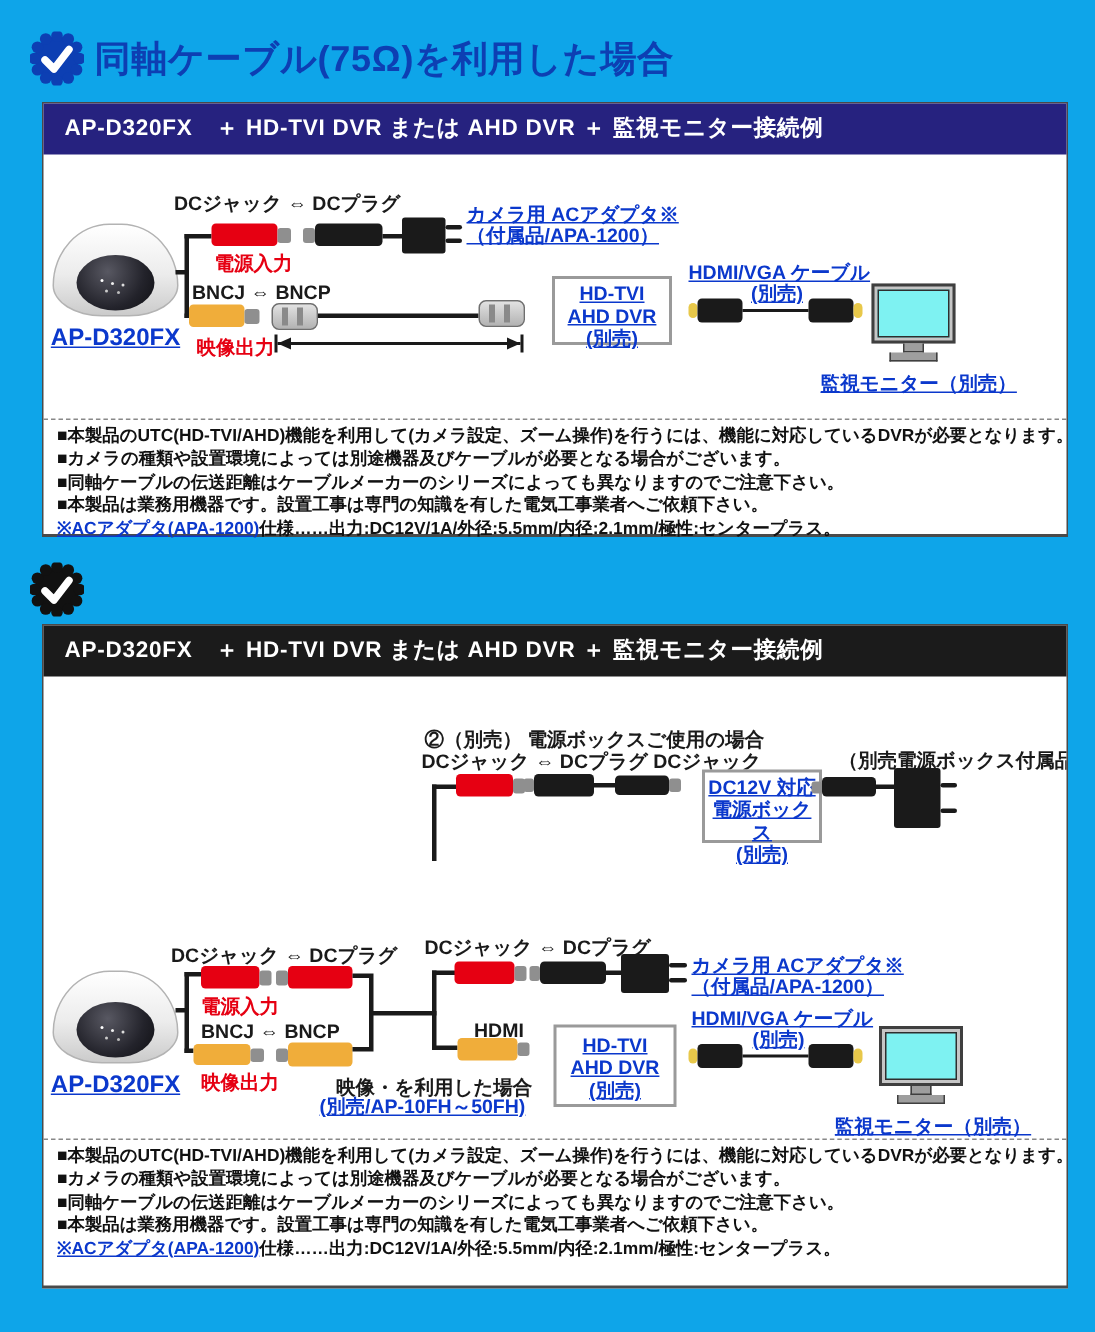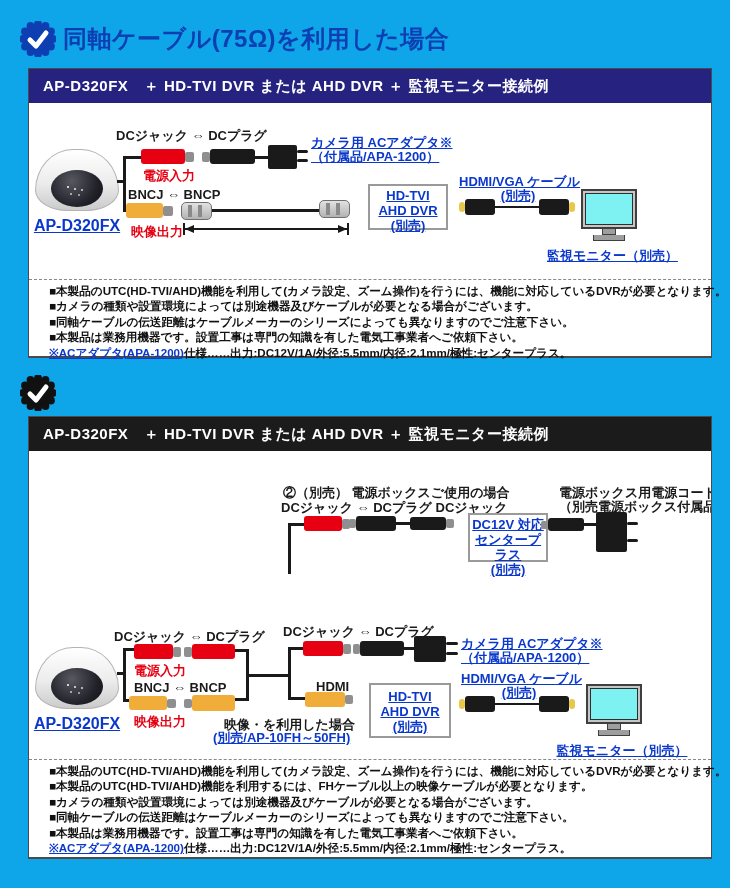--- a/index.html
+++ b/index.html
@@ -13,21 +13,21 @@
   .sec-title{margin:0 0 0 7px;font-size:24px;font-weight:bold;letter-spacing:0.5px;white-space:nowrap;}
   .sec-title.blue{color:#0d3fb3;}
   .sec-title.black{color:#111111;}
   
   .sec-box{position:absolute;background:#fff;border:1px solid #4a4a4a;border-bottom-width:2px;box-sizing:border-box;}
   .bar{height:34px;line-height:34px;padding-left:14px;color:#fff;font-size:15px;font-weight:bold;letter-spacing:0.5px;white-space:nowrap;}
   .bar.navy{background:#26227f;}
   .bar.black{background:#1b1b1b;}
   .diagram{position:relative;overflow:hidden;}
   .notes{border-top:1px dashed #888;padding:3px 9px 0;font-size:11.6px;font-weight:bold;line-height:15.4px;color:#111;}
-  .note{white-space:nowrap;margin-left:11px;}
+  .note{white-space:nowrap;}
   
   .lbl{position:absolute;font-size:13px;font-weight:bold;white-space:nowrap;color:#1a1a1a;}
   .lbl.red{color:#e60012;}
   .lbl.center{text-align:center;}
   .link{color:#0b38cc;text-decoration:underline;font-weight:bold;}
   .ln{position:absolute;background:#1a1a1a;}
   .conn{position:absolute;border-radius:3px;}
   .conn.red{background:#e60012;}
   .conn.yellow{background:#f0ad3a;}
   .conn.black{background:#1a1a1a;}
@@ -202,30 +202,29 @@
       <div class="ln" style="left:259px;top:72px;width:3px;height:51px;"></div>
       <div class="conn red" style="left:275px;top:65px;width:38px;height:15px;"></div>
       <div class="tip" style="left:313px;top:68px;width:8px;height:10px;"></div>
       <div class="tip" style="left:320px;top:68px;width:7px;height:9px;"></div>
       <div class="conn black" style="left:327px;top:65px;width:40px;height:15px;"></div>
       <div class="ln" style="left:367px;top:71px;width:14px;height:3px;"></div>
       <div class="conn black" style="left:381px;top:66px;width:36px;height:13px;"></div>
       <div class="tip" style="left:417px;top:68px;width:8px;height:9px;"></div>
       <div class="dev-box" style="left:439px;top:62px;width:80px;height:49px;padding-top:2px;">
         <span class="link">DC12V 対応</span>
-        <span class="link">センタープラス</span>
+        <span class="link">電源ボックス</span>
         <span class="link">(別売)</span>
       </div>
       <div class="tip" style="left:512px;top:70px;width:7px;height:8px;"></div>
       <div class="conn black" style="left:519px;top:67px;width:36px;height:13px;"></div>
       <div class="ln" style="left:555px;top:72px;width:12px;height:3px;"></div>
       <div class="blk" style="left:567px;top:61px;width:31px;height:40px;"></div>
       <div class="blk" style="left:598px;top:71px;width:11px;height:3px;"></div>
       <div class="blk" style="left:598px;top:88px;width:11px;height:3px;"></div>
-      <div class="lbl" style="left:530px;top:33px;">電源ボックス用電源コード</div>
       <div class="lbl" style="left:530px;top:47px;">（別売電源ボックス付属品）</div>
 
       <div class="camera" style="left:6px;top:196px;width:84px;height:62px;">
         <div class="cam-base"></div>
           <div class="cam-dome"></div>
           <div class="cam-dots"></div>
       </div>
       <div class="cam-label link" style="left:2px;top:264px;width:92px;">AP-D320FX</div>
       <div class="ln" style="left:88px;top:221px;width:8px;height:3px;"></div>
       <div class="ln" style="left:94px;top:197px;width:3px;height:54px;"></div>
@@ -289,21 +288,20 @@
             <div class="mon-screen"></div>
           </div>
         <div class="mon-neck"></div>
           <div class="mon-base"></div>
       </div>
       <div class="lbl link center" style="left:523px;top:291px;width:140px;">監視モニター（別売）</div>
     </div>
 
     <div class="notes">
       <div class="note">■本製品のUTC(HD-TVI/AHD)機能を利用して(カメラ設定、ズーム操作)を行うには、機能に対応しているDVRが必要となります。</div>
-      <div class="note">■本製品のUTC(HD-TVI/AHD)機能を利用するには、FHケーブル以上の映像ケーブルが必要となります。</div>
       <div class="note">■カメラの種類や設置環境によっては別途機器及びケーブルが必要となる場合がございます。</div>
       <div class="note">■同軸ケーブルの伝送距離はケーブルメーカーのシリーズによっても異なりますのでご注意下さい。</div>
       <div class="note">■本製品は業務用機器です。設置工事は専門の知識を有した電気工事業者へご依頼下さい。</div>
       <div class="note"><span class="link">※ACアダプタ(APA-1200)</span><span>仕様……出力:DC12V/1A/外径:5.5mm/内径:2.1mm/極性:センタープラス。</span></div>
     </div>
   </div>
 
 </div>
 
 </body></html>

